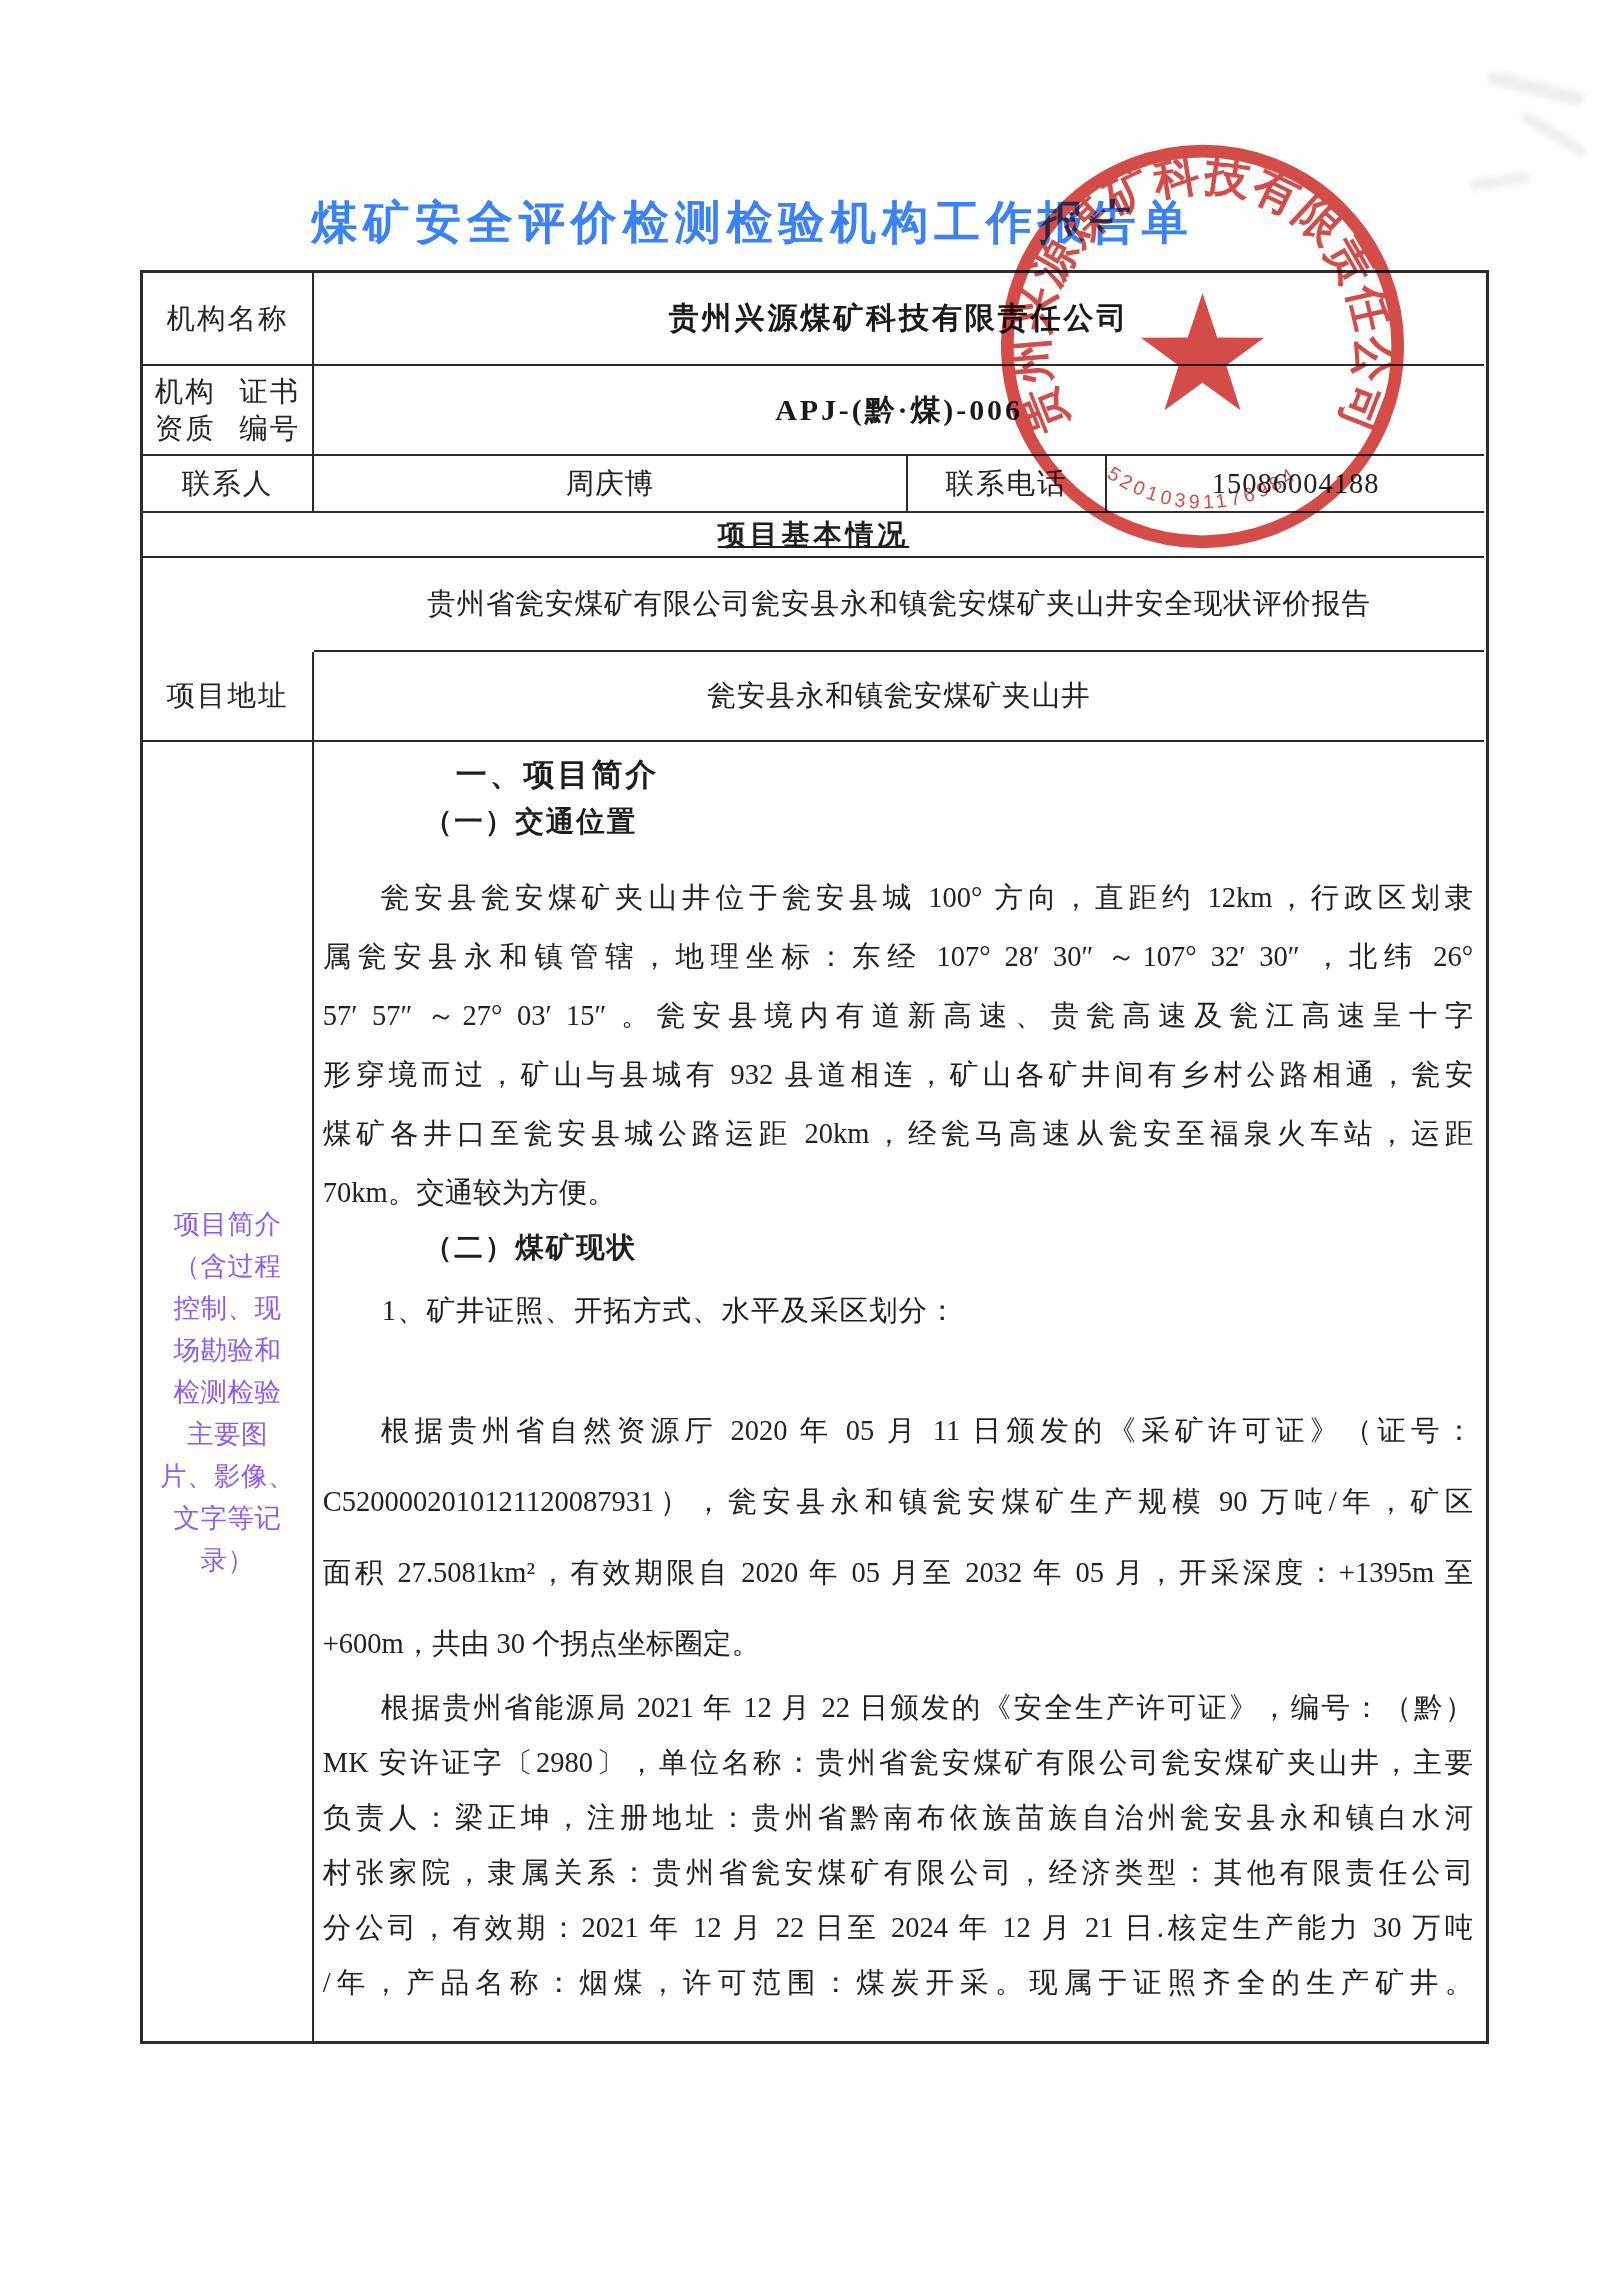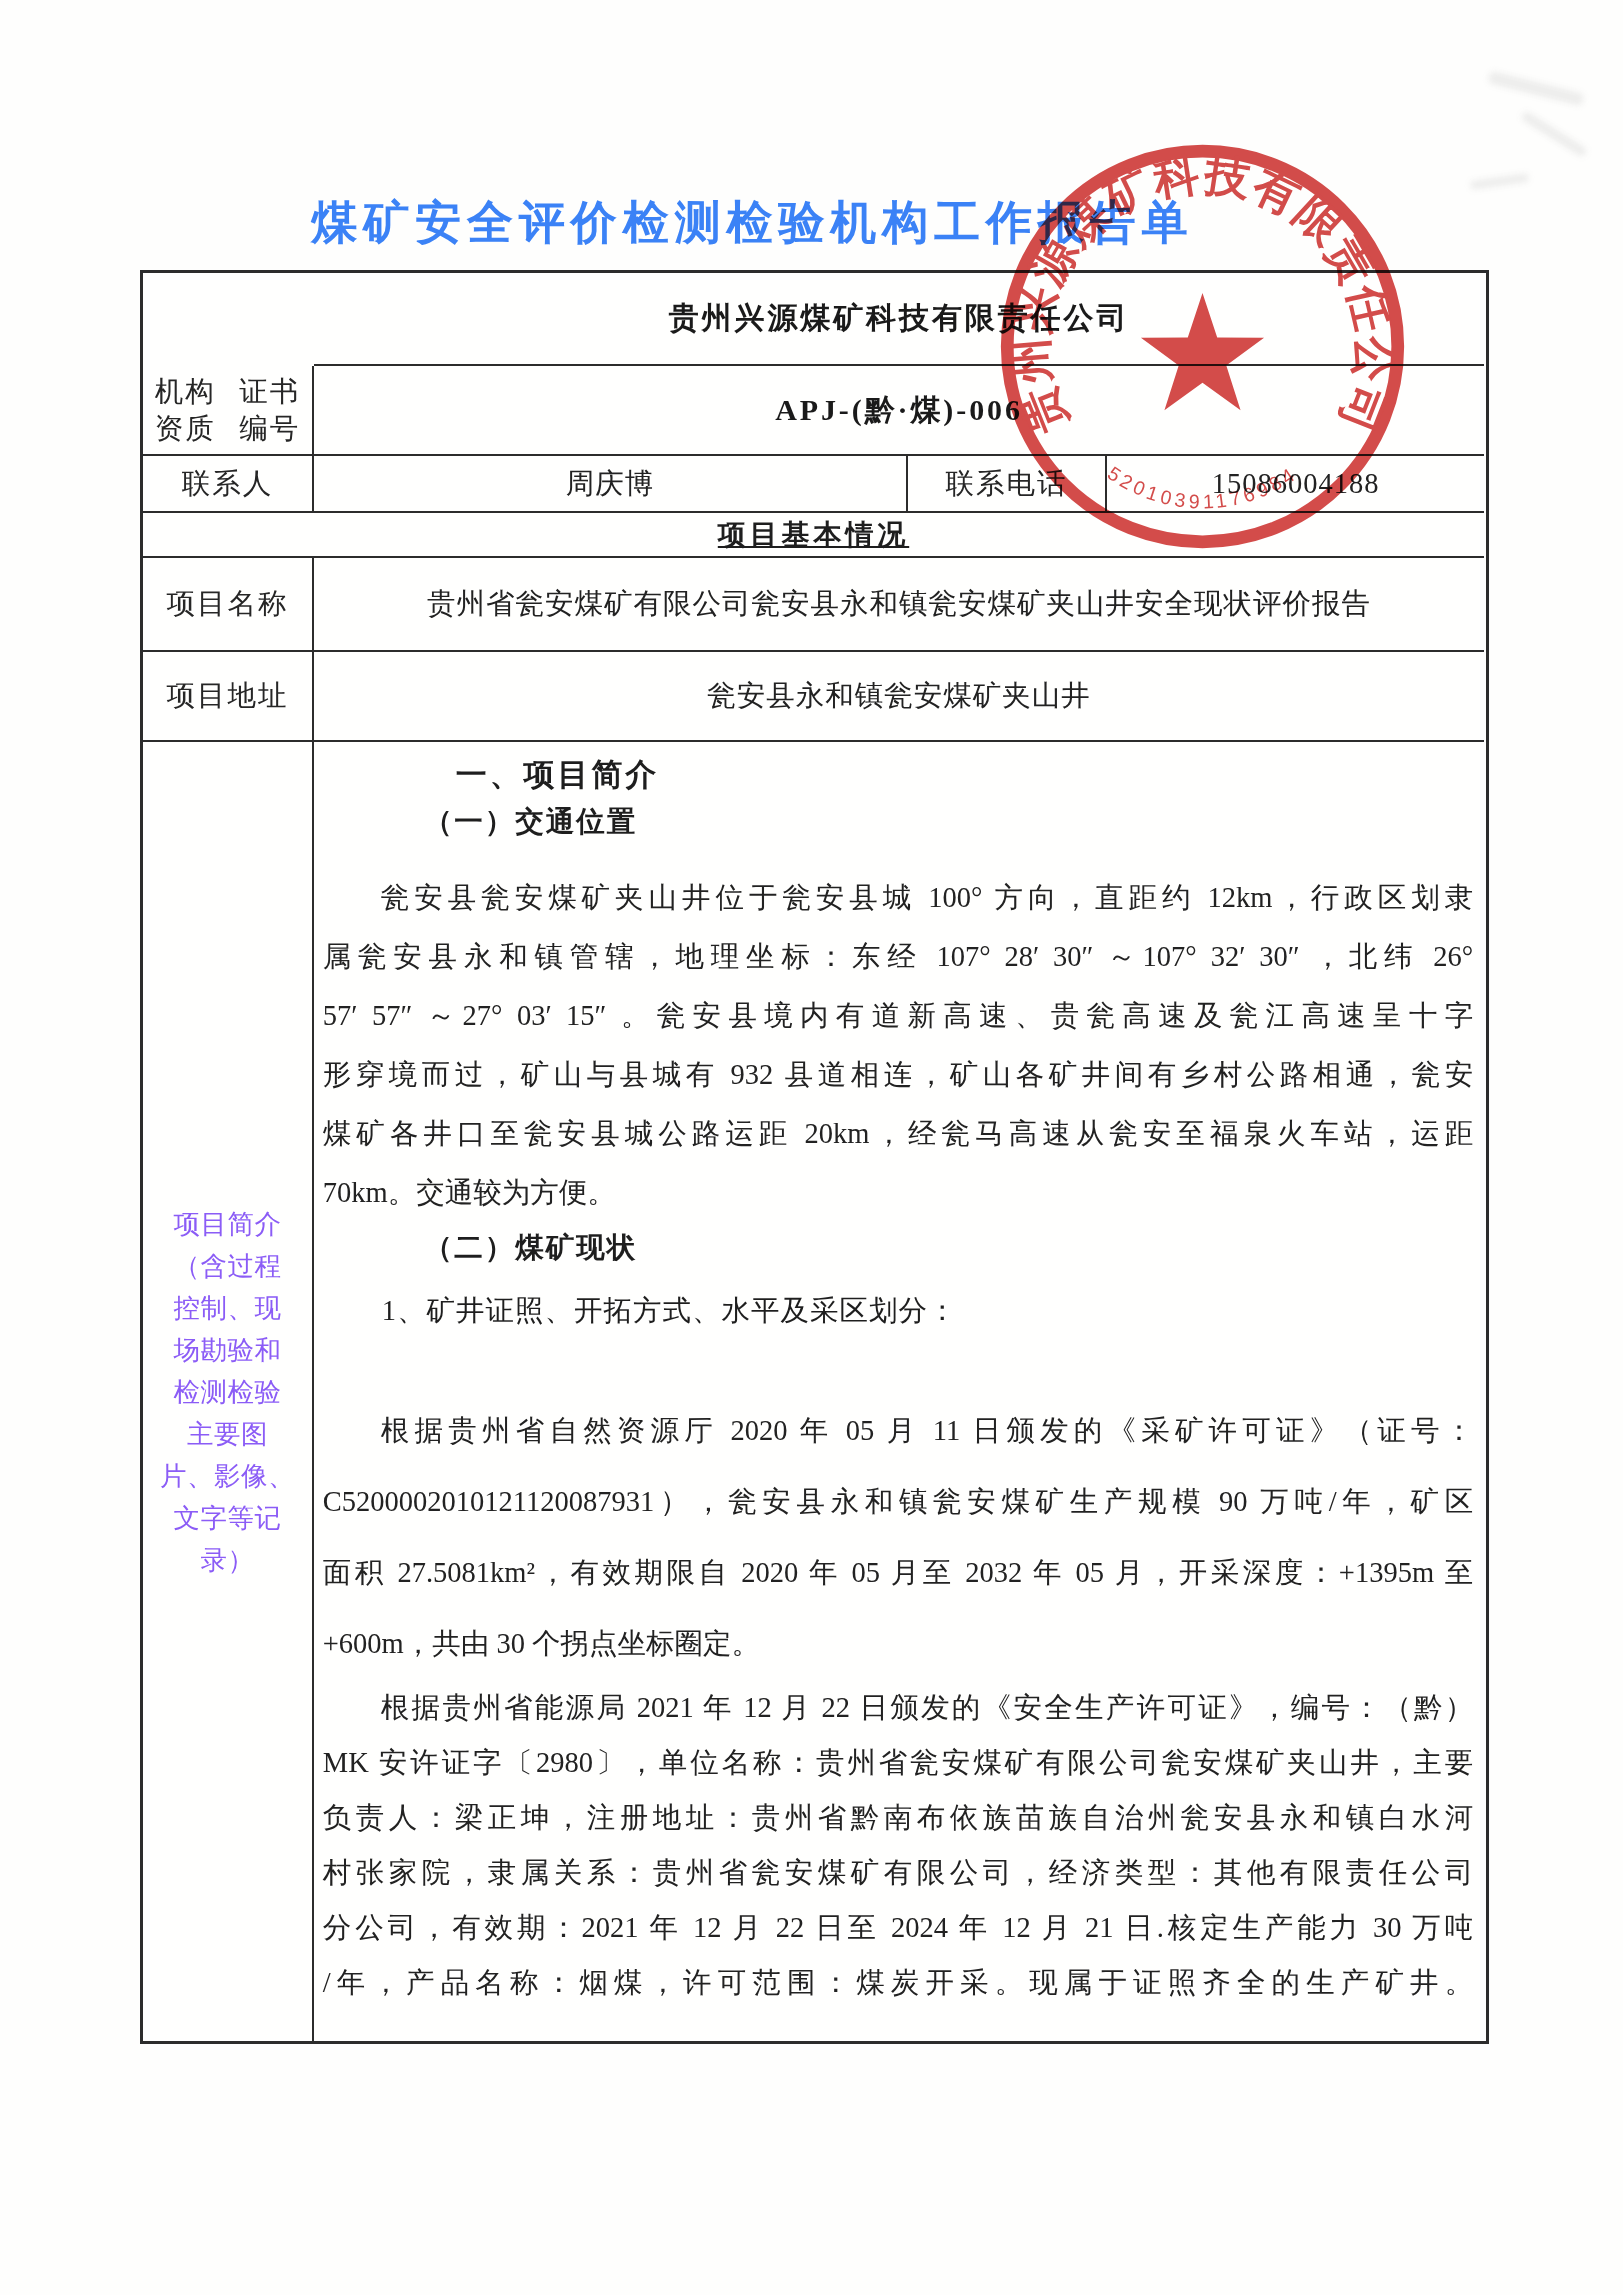--- a/index.html
+++ b/index.html
@@ -101,36 +101,36 @@
 </style>
 </head>
 <body>
 
 <div class="page">
 
   <div class="doc-title">煤矿安全评价检测检验机构工作报告单</div>
 
   <div class="report-table">
 
+    <div class="cell lbl">机构名称</div>
     <div class="cell span3 no-right val-strong">贵州兴源煤矿科技有限责任公司</div>
 
     <div class="cell lbl lbl-2line">
         <div class="cert-lbl-line">机构资质</div>
         <div class="cert-lbl-line">证书编号</div>
       </div>
     <div class="cell span3 no-right val-strong">APJ-(黔·煤)-006</div>
 
     <div class="cell lbl">联系人</div>
     <div class="cell val">周庆博</div>
     <div class="cell lbl">联系电话</div>
     <div class="cell no-right val">15086004188</div>
 
     <div class="cell span4 no-right section-hdr">项目基本情况</div>
 
-    <div class="cell lbl">项目名称</div>
     <div class="cell span3 no-right val">贵州省瓮安煤矿有限公司瓮安县永和镇瓮安煤矿夹山井安全现状评价报告</div>
 
     <div class="cell lbl">项目地址</div>
     <div class="cell span3 no-right val">瓮安县永和镇瓮安煤矿夹山井</div>
 
     <div class="cell no-bottom big-label">
         <div class="side-lbl-line">项目简介</div>
         <div class="side-lbl-line">（含过程</div>
         <div class="side-lbl-line">控制、现</div>
         <div class="side-lbl-line">场勘验和</div>

